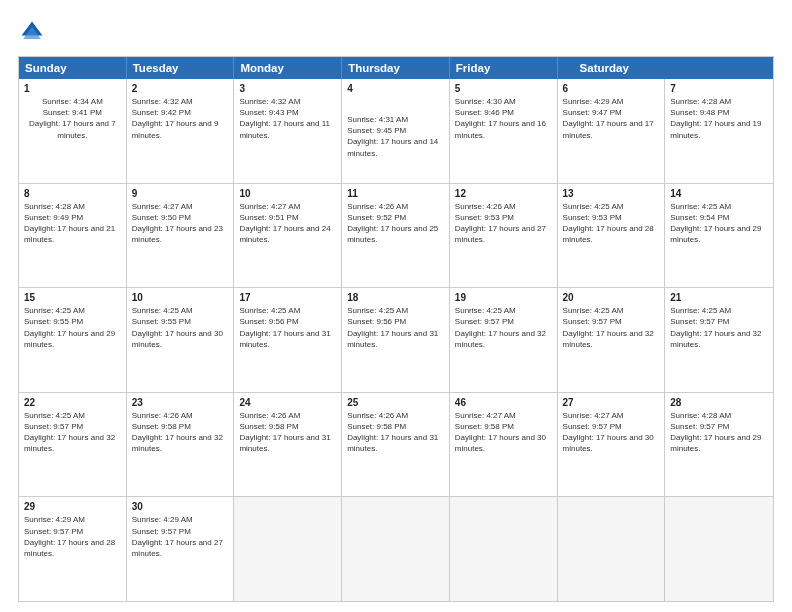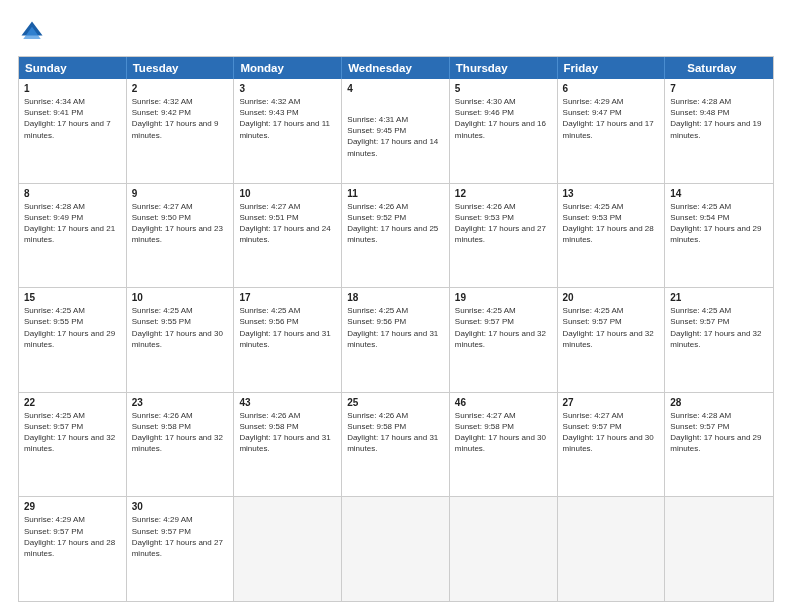--- a/index.html
+++ b/index.html
@@ -128,30 +128,29 @@
       <div class="main-title"></div>
       <div class="subtitle"></div>
     </div>
   </div>
 
   <div class="calendar">
     <div class="cal-header">
     <div class="cal-header-cell">Sunday</div>
         <div class="cal-header-cell">Tuesday</div>
         <div class="cal-header-cell">Monday</div>
-        <div class="cal-header-cell">Wednesday</div>
         <div class="cal-header-cell">Thursday</div>
         <div class="cal-header-cell">Friday</div>
         <div class="cal-header-cell">Saturday</div>
       </div>
     <div class="cal-body">
     <div class="cal-row">
           <div class="cal-cell">
             <div class="day-num">1</div>
-            <div class="cell-text" style="white-space: pre-line;">Sunrise: 4:34 AM
+            <div class="cell-text" style="white-space: pre-line; text-align: center;">Sunrise: 4:34 AM
 Sunset: 9:41 PM
 Daylight: 17 hours and 7 minutes.</div>
           </div>
           <div class="cal-cell">
             <div class="day-num">2</div>
             <div class="cell-text" style="white-space: pre-line;">Sunrise: 4:32 AM
 Sunset: 9:42 PM
 Daylight: 17 hours and 9 minutes.</div>
           </div>
           <div class="cal-cell">
@@ -280,21 +279,21 @@
 Sunset: 9:57 PM
 Daylight: 17 hours and 32 minutes.</div>
           </div>
           <div class="cal-cell">
             <div class="day-num">23</div>
             <div class="cell-text" style="white-space: pre-line;">Sunrise: 4:26 AM
 Sunset: 9:58 PM
 Daylight: 17 hours and 32 minutes.</div>
           </div>
           <div class="cal-cell">
-            <div class="day-num">43</div>
+            <div class="day-num">24</div>
             <div class="cell-text" style="white-space: pre-line;">Sunrise: 4:26 AM
 Sunset: 9:58 PM
 Daylight: 17 hours and 31 minutes.</div>
           </div>
           <div class="cal-cell">
             <div class="day-num">25</div>
             <div class="cell-text" style="white-space: pre-line;">Sunrise: 4:26 AM
 Sunset: 9:58 PM
 Daylight: 17 hours and 31 minutes.</div>
           </div>

